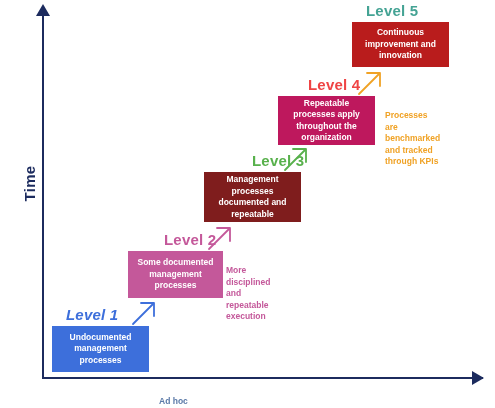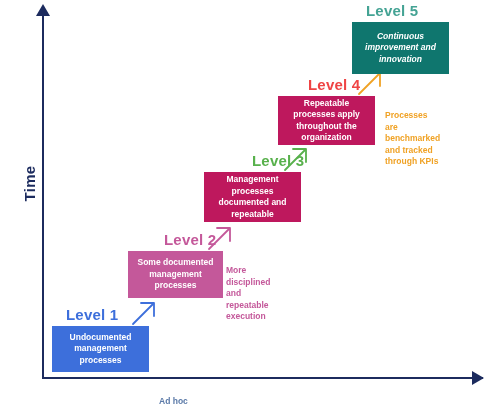--- a/index.html
+++ b/index.html
@@ -73,21 +73,21 @@
   <div id="y-axis-label">Time</div>
 
   <div class="axis-line" id="x-axis-line"></div>
   <div class="axis-head" id="x-axis-head"></div>
 
   <div id="steps-layer">
       <div class="step">
         <div class="step-box" style="left: 52px; top: 326px; width: 97px; height: 46px; background: rgb(61, 111, 219);">
           <span>Undocumented management processes</span>
         </div>
-        <div class="step-title" style="color: rgb(61, 111, 219); left: 66px; top: 306px;">Level 1</div>
+        <div class="step-title" style="color: rgb(61, 111, 219); left: 66px; top: 306px; font-style: italic;">Level 1</div>
         <div class="step-arrow" style="left: 130px; top: 299px;"><svg viewBox="0 0 28 28" width="28" height="28">
             <g stroke="#3d6fdb" stroke-width="1.8" fill="none" stroke-linecap="round" stroke-linejoin="round">
               <line x1="3" y1="25" x2="23" y2="5"></line>
               <polyline points="11,4 24,4 24,17"></polyline>
             </g>
           </svg></div>
         <div class="step-note" style="color: rgb(91, 122, 168); left: 159px; top: 356px; margin-top: 40px;">Ad hoc execution</div>
       </div>
       <div class="step">
         <div class="step-box" style="left: 128px; top: 251px; width: 95px; height: 47px; background: rgb(196, 88, 154);">
@@ -97,21 +97,21 @@
         <div class="step-arrow" style="left: 206px; top: 224px;"><svg viewBox="0 0 28 28" width="28" height="28">
             <g stroke="#c4589a" stroke-width="1.8" fill="none" stroke-linecap="round" stroke-linejoin="round">
               <line x1="3" y1="25" x2="23" y2="5"></line>
               <polyline points="11,4 24,4 24,17"></polyline>
             </g>
           </svg></div>
         <div class="step-note" style="color: rgb(196, 88, 154); left: 226px; top: 265px;">More disciplined and
 repeatable execution</div>
       </div>
       <div class="step">
-        <div class="step-box" style="left: 204px; top: 172px; width: 97px; height: 50px; background: #be185d;">
+        <div class="step-box" style="left: 204px; top: 172px; width: 97px; height: 50px; background: #7f1d1d;">
           <span>Management processes documented and repeatable</span>
         </div>
         <div class="step-title" style="color: rgb(88, 177, 76); left: 218px; top: 152px; margin-left: 34px;">Level 3</div>
         <div class="step-arrow" style="left: 282px; top: 145px;"><svg viewBox="0 0 28 28" width="28" height="28">
             <g stroke="#58b14c" stroke-width="1.8" fill="none" stroke-linecap="round" stroke-linejoin="round">
               <line x1="3" y1="25" x2="23" y2="5"></line>
               <polyline points="11,4 24,4 24,17"></polyline>
             </g>
           </svg></div>
       </div>
@@ -125,20 +125,20 @@
               <line x1="3" y1="25" x2="23" y2="5"></line>
               <polyline points="11,4 24,4 24,17"></polyline>
             </g>
           </svg></div>
         <div class="step-note" style="color: rgb(240, 162, 37); left: 385px; top: 110px;">Processes are
 benchmarked
 and tracked
 through KPIs</div>
       </div>
       <div class="step">
-        <div class="step-box" style="left: 352px; top: 22px; width: 97px; height: 52px; background: #0f766e; font-style: italic;">
+        <div class="step-box" style="left: 352px; top: 22px; width: 97px; height: 45px; background: #b91c1c;">
           <span>Continuous improvement and innovation</span>
         </div>
         <div class="step-title" style="color: rgb(68, 163, 148); left: 366px; top: 2px;">Level 5</div>
       </div>
     </div>
 
 </div>
 
 </body></html>

